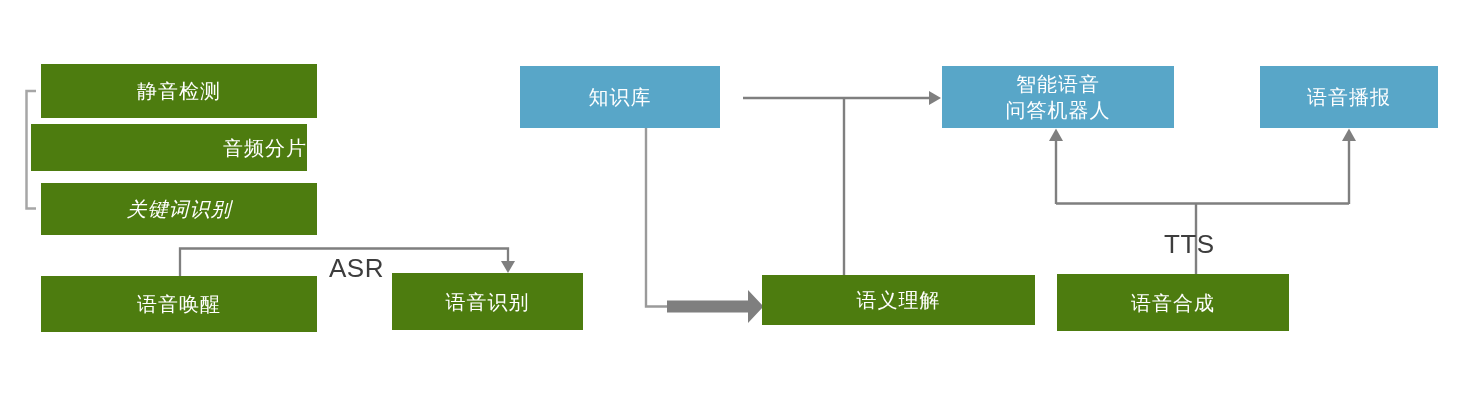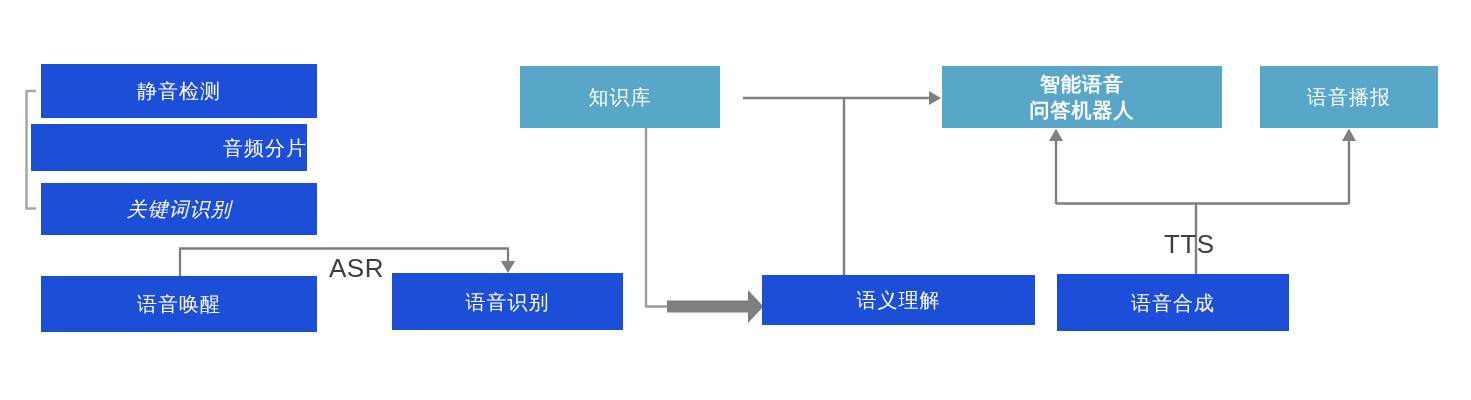--- a/index.html
+++ b/index.html
@@ -29,40 +29,40 @@
     align-items: center;
     justify-content: center;
     text-align: center;
     color: #ffffff;
     font-size: 20px;
     line-height: 1.3;
     letter-spacing: 1px;
     box-sizing: border-box;
   }
   .node span { white-space: pre-line; }
-  .node.dark  { background: #1d4ed8; }
+  .node.dark  { background: #4d7c0f; }
   .node.light { background: #58a6c8; }
 
   .edge-label {
     position: absolute;
     color: #3d3d3d;
     font-size: 26px;
     line-height: 1;
     letter-spacing: 0.5px;
   }
 
   
   #n-silence   { left: 41px;  top: 64px;  width: 276px; height: 54px; }
   #n-audioseg  { left: 31px;  top: 124px; width: 276px; height: 47px; justify-content: flex-end; }
   #n-keyword   { left: 41px;  top: 183px; width: 276px; height: 52px; font-style: italic; }
   #n-wakeup    { left: 41px;  top: 276px; width: 276px; height: 56px; }
-  #n-speechrec { left: 392px; top: 273px; width: 231px; height: 57px; }
+  #n-speechrec { left: 392px; top: 273px; width: 191px; height: 57px; }
   #n-kb        { left: 520px; top: 66px;  width: 200px; height: 62px; }
   #n-semantic  { left: 762px; top: 275px; width: 273px; height: 50px; }
-  #n-robot     { left: 942px; top: 66px;  width: 280px; height: 62px; font-weight: bold; }
+  #n-robot     { left: 942px; top: 66px;  width: 232px; height: 62px; }
   #n-broadcast { left: 1260px;top: 66px;  width: 178px; height: 62px; }
   #n-synth     { left: 1057px;top: 274px; width: 232px; height: 57px; }
 
   #lbl-asr { left: 329px;  top: 255px; }
   #lbl-tts { left: 1164px; top: 231px; }
 </style>
 </head>
 <body>
 
 <div class="canvas">

